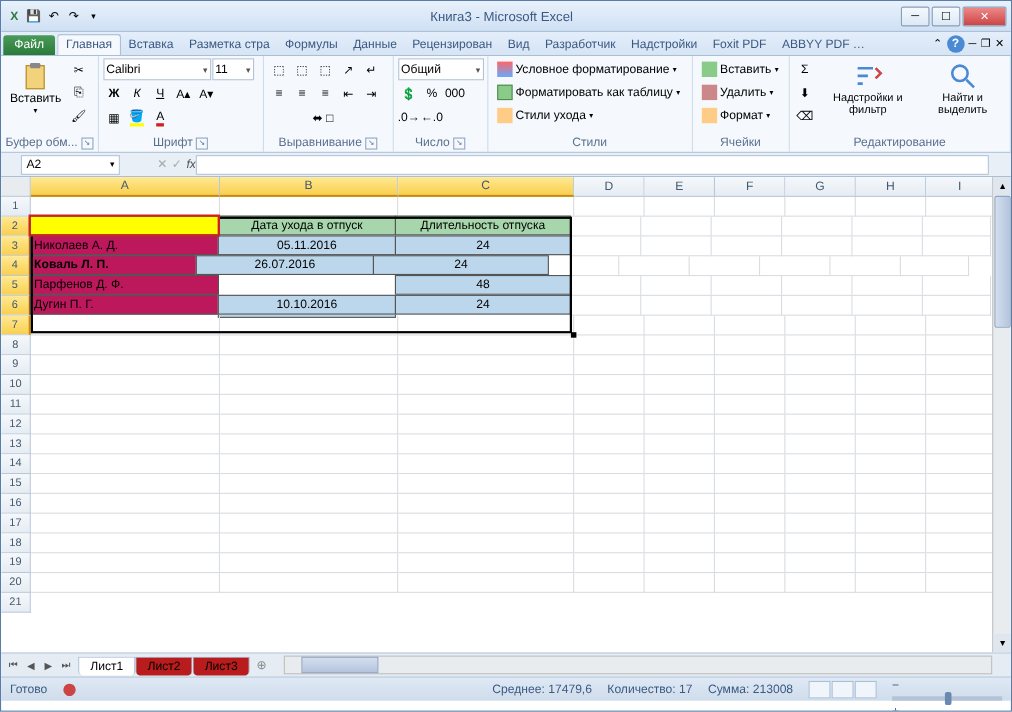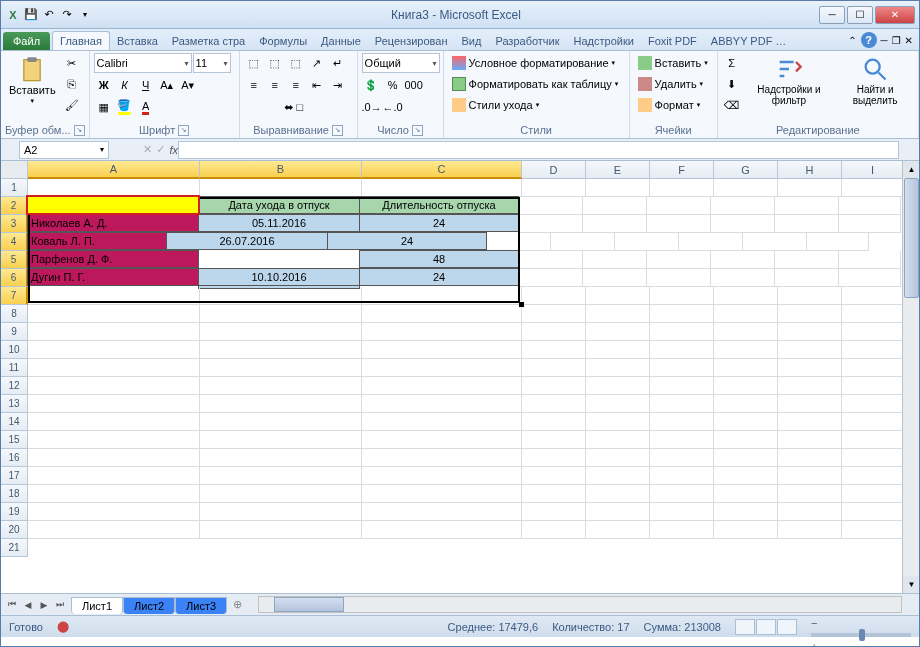--- a/index.html
+++ b/index.html
@@ -54,21 +54,21 @@
 .cell.data { background:#bcd7ec; justify-content:center; }
 .cell.hi { background:#ffff00; outline:2px solid #d02020; outline-offset:-1px; z-index:2; }
 .sel-outline { position:absolute; border:2px solid #000; pointer-events:none; }
 .sel-handle { position:absolute; width:5px; height:5px; background:#000; }
 .vscroll { position:absolute; right:0; top:0; width:17px; height:100%; background:#e9ecef; border-left:1px solid #c0c0c0; }
 .vscroll .thumb { position:absolute; left:1px; top:17px; width:15px; height:120px; background:linear-gradient(90deg,#d5def0,#b4c4dc); border:1px solid #8fa6c2; border-radius:2px; }
 .vscroll .arr { position:absolute; left:0; width:17px; height:17px; background:#e0e6ee; display:flex; align-items:center; justify-content:center; font-size:8px; }
 .sheet-tabs { height:22px; background:#e5ecf3; display:flex; align-items:center; border-top:1px solid #aabfd6; }
 .st-nav { display:flex; padding:0 4px; gap:2px; }
 .st-nav span { width:14px; height:14px; display:flex; align-items:center; justify-content:center; font-size:9px; color:#555; cursor:pointer; }
-.sheet { padding:2px 10px; background:#3b82f6; border:1px solid #aabfd6; border-bottom:none; margin-top:2px; border-radius:0 0 4px 4px; cursor:pointer; font-size:11px; }
+.sheet { padding:2px 10px; background:#b91c1c; border:1px solid #aabfd6; border-bottom:none; margin-top:2px; border-radius:0 0 4px 4px; cursor:pointer; font-size:11px; }
 .sheet.active { background:#fff; font-weight:normal; }
 .hscroll { flex:1; height:17px; background:#e9ecef; margin:0 17px 0 10px; position:relative; border:1px solid #c0c0c0; }
 .hscroll .thumb { position:absolute; left:15px; top:0; height:100%; width:70px; background:linear-gradient(#d5def0,#b4c4dc); border:1px solid #8fa6c2; }
 .statusbar { height:22px; background:linear-gradient(#dfe9f5,#cfdceb); display:flex; align-items:center; padding:0 8px; gap:14px; font-size:11px; color:#3b5a82; border-top:1px solid #aabfd6; }
 .statusbar .spacer { flex:1; }
 .viewbtns { display:flex; gap:1px; }
 .viewbtn { width:20px; height:16px; border:1px solid #aabfd6; background:#f0f5fb; cursor:pointer; }
 .zoom { display:flex; align-items:flex-start; gap:4px;flex-direction:column; }
 .zoom-slider { width:100px; height:4px; background:#b4c4d8; position:relative; }
 .zoom-slider .h { position:absolute; left:48px; top:-4px; width:6px; height:12px; background:#6a89b0; border-radius:2px; }
@@ -377,21 +377,21 @@
         <div class="cell tbl data" style="width: 162px;">05.11.2016</div>
         <div class="cell tbl data" style="width: 160px;">24</div>
         <div class="cell" style="width: 64px;"></div>
         <div class="cell" style="width: 64px;"></div>
         <div class="cell" style="width: 64px;"></div>
         <div class="cell" style="width: 64px;"></div>
         <div class="cell" style="width: 64px;"></div>
         <div class="cell" style="width: 62px;"></div>
       </div>
       <div class="row">
-        <div class="cell tbl name" style="width: 140px;">Коваль Л. П.</div>
+        <div class="cell tbl name" style="width: 152px; font-weight: bold;">Коваль Л. П.</div>
         <div class="cell tbl data" style="width: 162px;">26.07.2016</div>
         <div class="cell tbl data" style="width: 160px;">24</div>
         <div class="cell" style="width: 64px;"></div>
         <div class="cell" style="width: 64px;"></div>
         <div class="cell" style="width: 64px;"></div>
         <div class="cell" style="width: 64px;"></div>
         <div class="cell" style="width: 64px;"></div>
         <div class="cell" style="width: 62px;"></div>
       </div>
       <div class="row">

